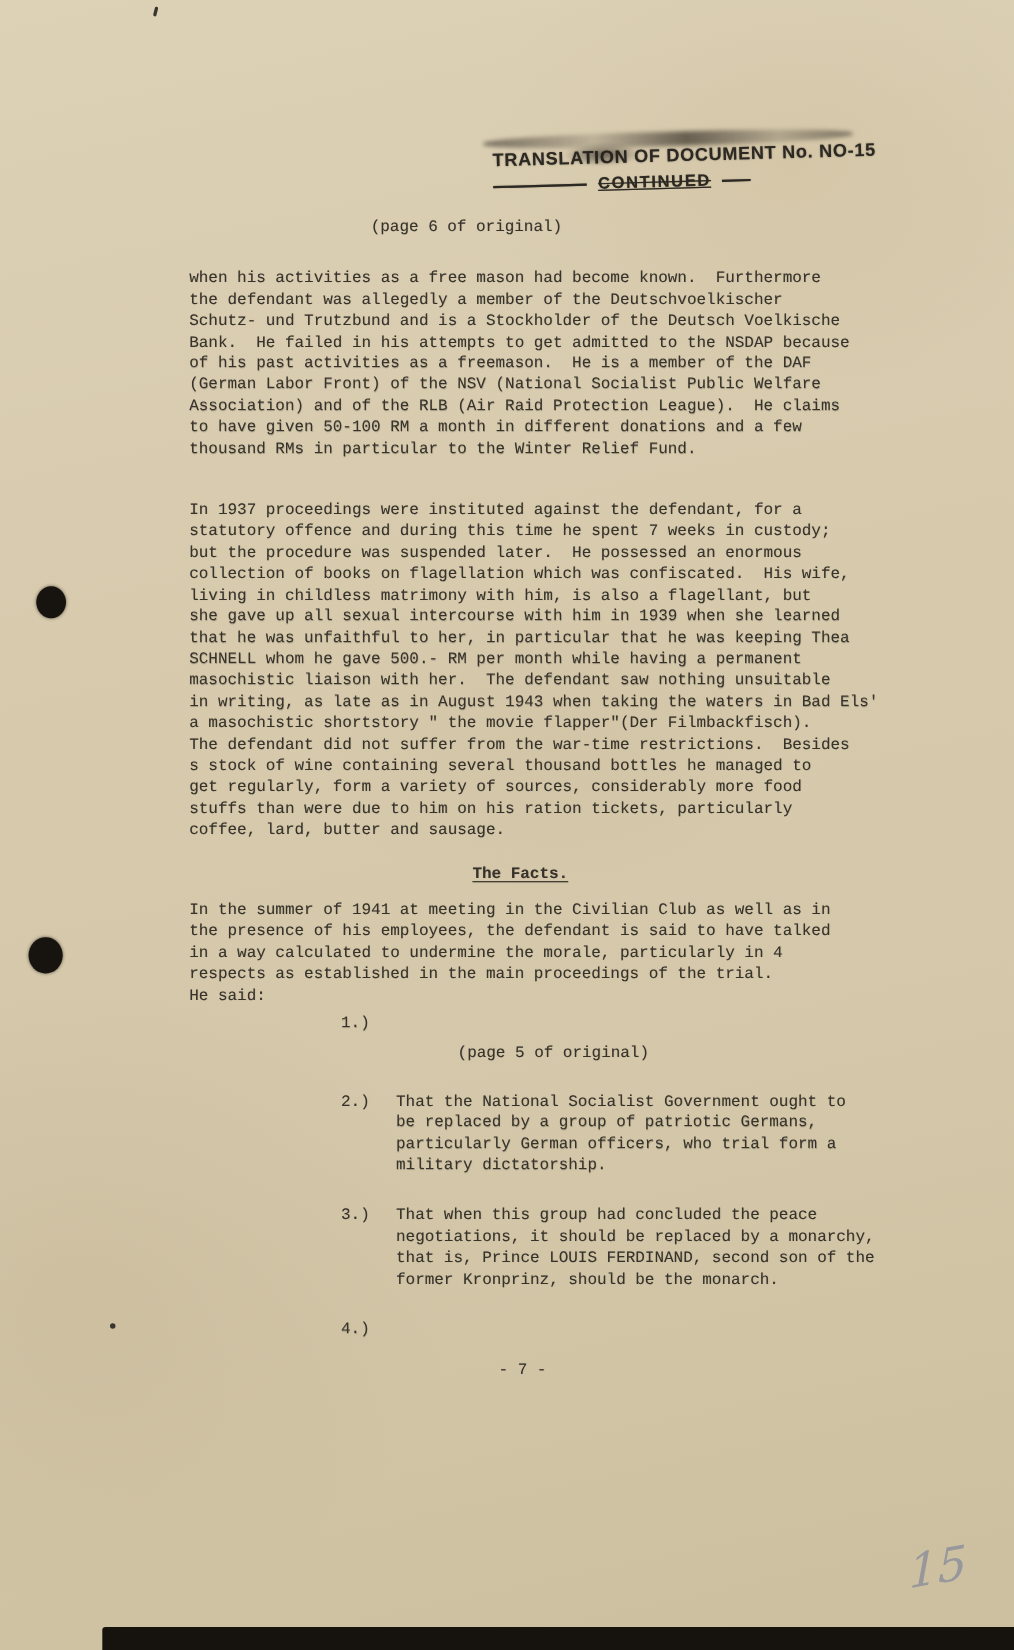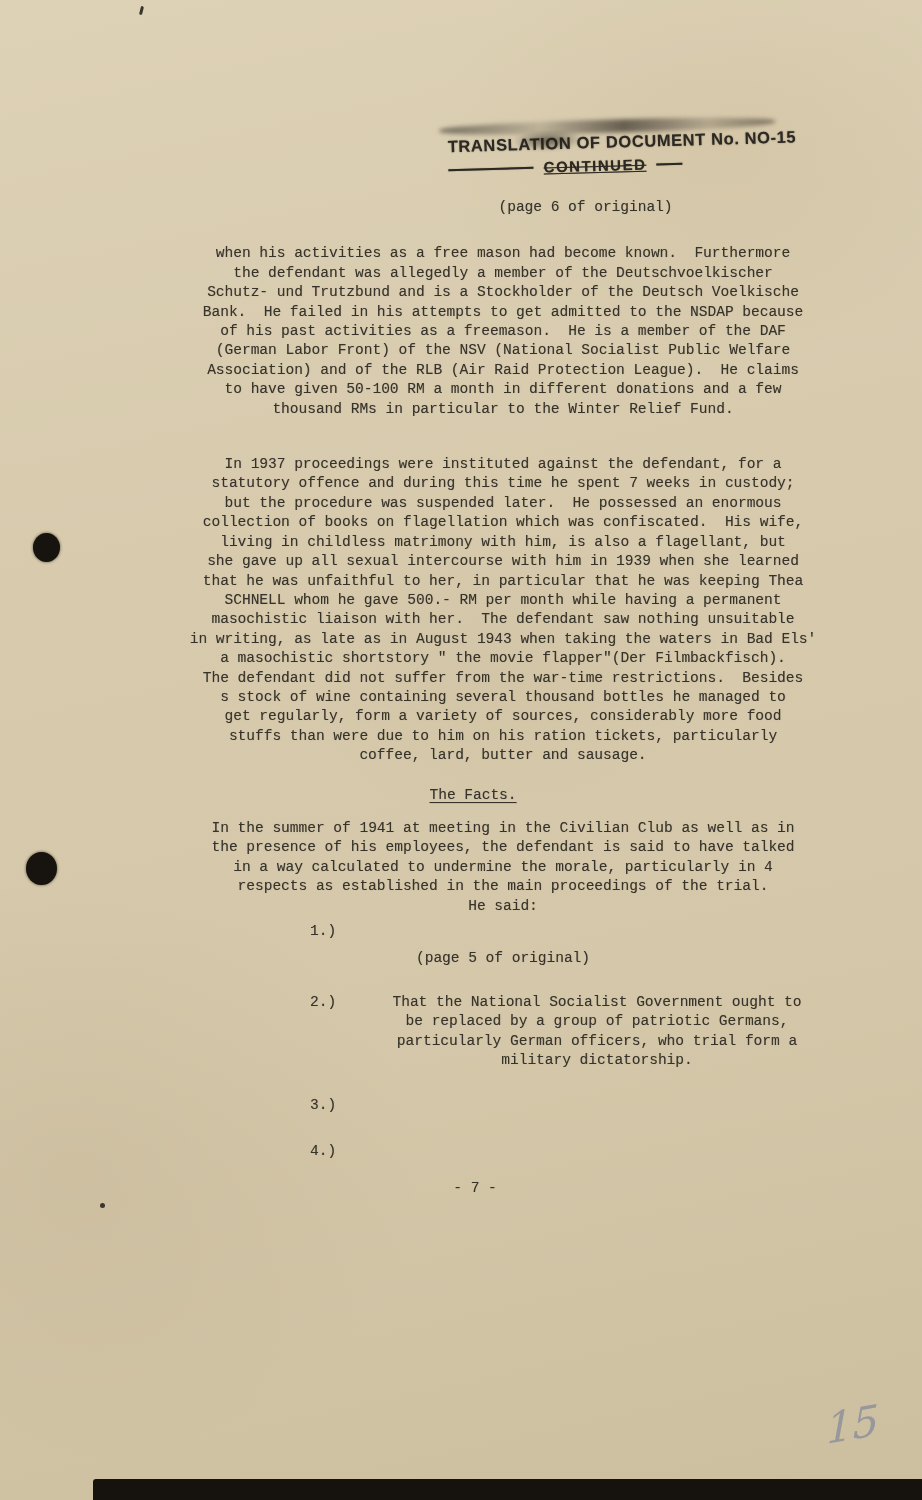--- a/index.html
+++ b/index.html
@@ -17,26 +17,26 @@
       radial-gradient(ellipse 500px 420px at 8% 78%, rgba(120,95,55,0.08), transparent 70%),
       radial-gradient(ellipse 300px 200px at 55% 45%, rgba(150,125,80,0.06), transparent 75%),
       linear-gradient(168deg,#ddd1b6 0%,#d7caad 35%,#d5c8aa 65%,#ccbf9f 100%);
   }
   
   .content {
     position:absolute; left:172px; top:198px; width:662px;
     color:#37332b; font-size:14.5px; line-height:19.4px;
     text-shadow:0.3px 0.3px 0.7px rgba(55,51,43,0.35);
   }
-  .pre { white-space:pre-wrap;text-align:center; }
+  .pre { white-space:pre-wrap; }
   .page-marker-6 { margin-left:165px; margin-bottom:27px; }
   .para-1 { margin-bottom:36px; }
   .para-2 { margin-bottom:20px; }
   .facts-heading {
-    font-size:14.5px; font-weight:normal; text-align:center;
+    font-size:14.5px; font-weight:bold; text-align:center;
     margin-right:60px; margin-bottom:14px;
     text-decoration:underline; text-underline-offset:3px;
   }
   .facts-intro { margin-bottom:6px; }
   .list { list-style:none; }
   .list-item { display:flex; padding-left:138px; margin-bottom:26px; }
   .list-item.mb-small { margin-bottom:8px; }
   .list-item.mb-last { margin-bottom:18px; }
   .item-num { width:50px; flex:none; }
   .item-text { flex:1; }
@@ -157,20 +157,24 @@
       <li class="list-item">
         <span class="item-num">2.)</span>
         <span class="pre item-text">That the National Socialist Government ought to
 be replaced by a group of patriotic Germans,
 particularly German officers, who trial form a
 military dictatorship.</span>
       </li>
 
       <li class="list-item">
         <span class="item-num">3.)</span>
+        <span class="pre item-text">That when this group had concluded the peace
+negotiations, it should be replaced by a monarchy,
+that is, Prince LOUIS FERDINAND, second son of the
+former Kronprinz, should be the monarch.</span>
       </li>
 
       <li class="list-item mb-last">
         <span class="item-num">4.)</span>
       </li>
     </ol>
 
     <div class="page-number">- 7 -</div>
 
   </main>

